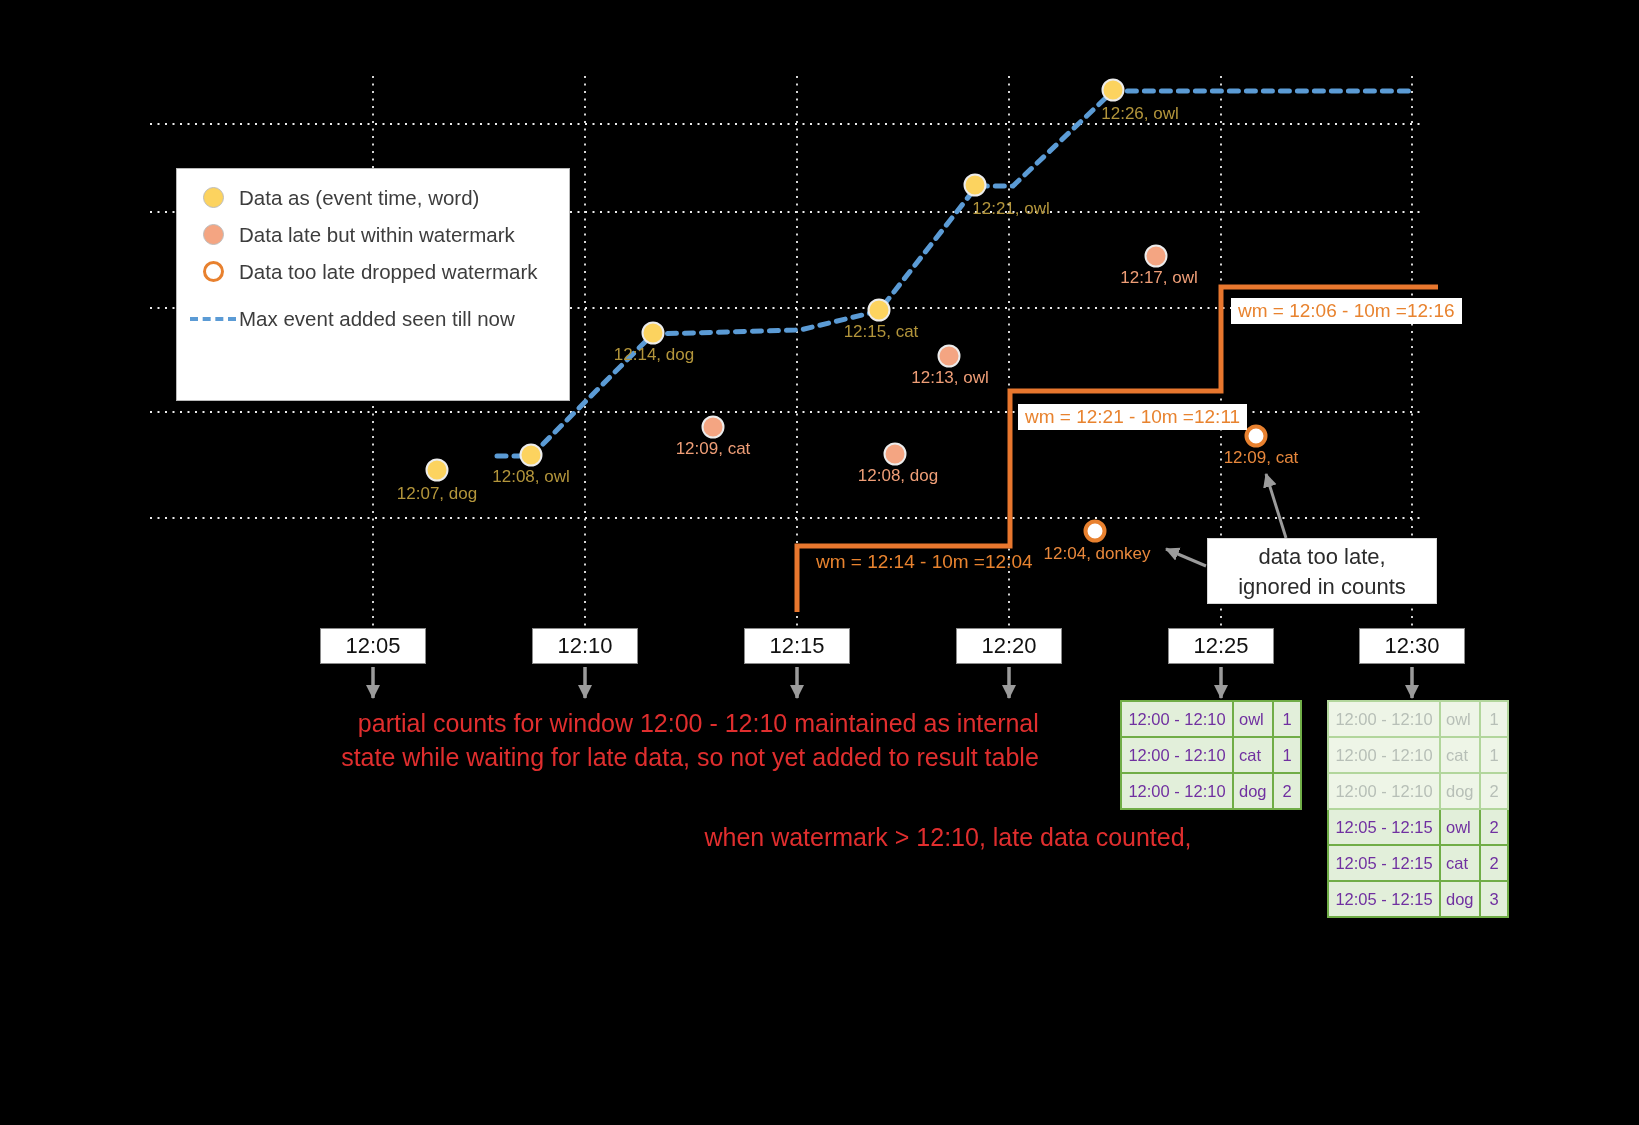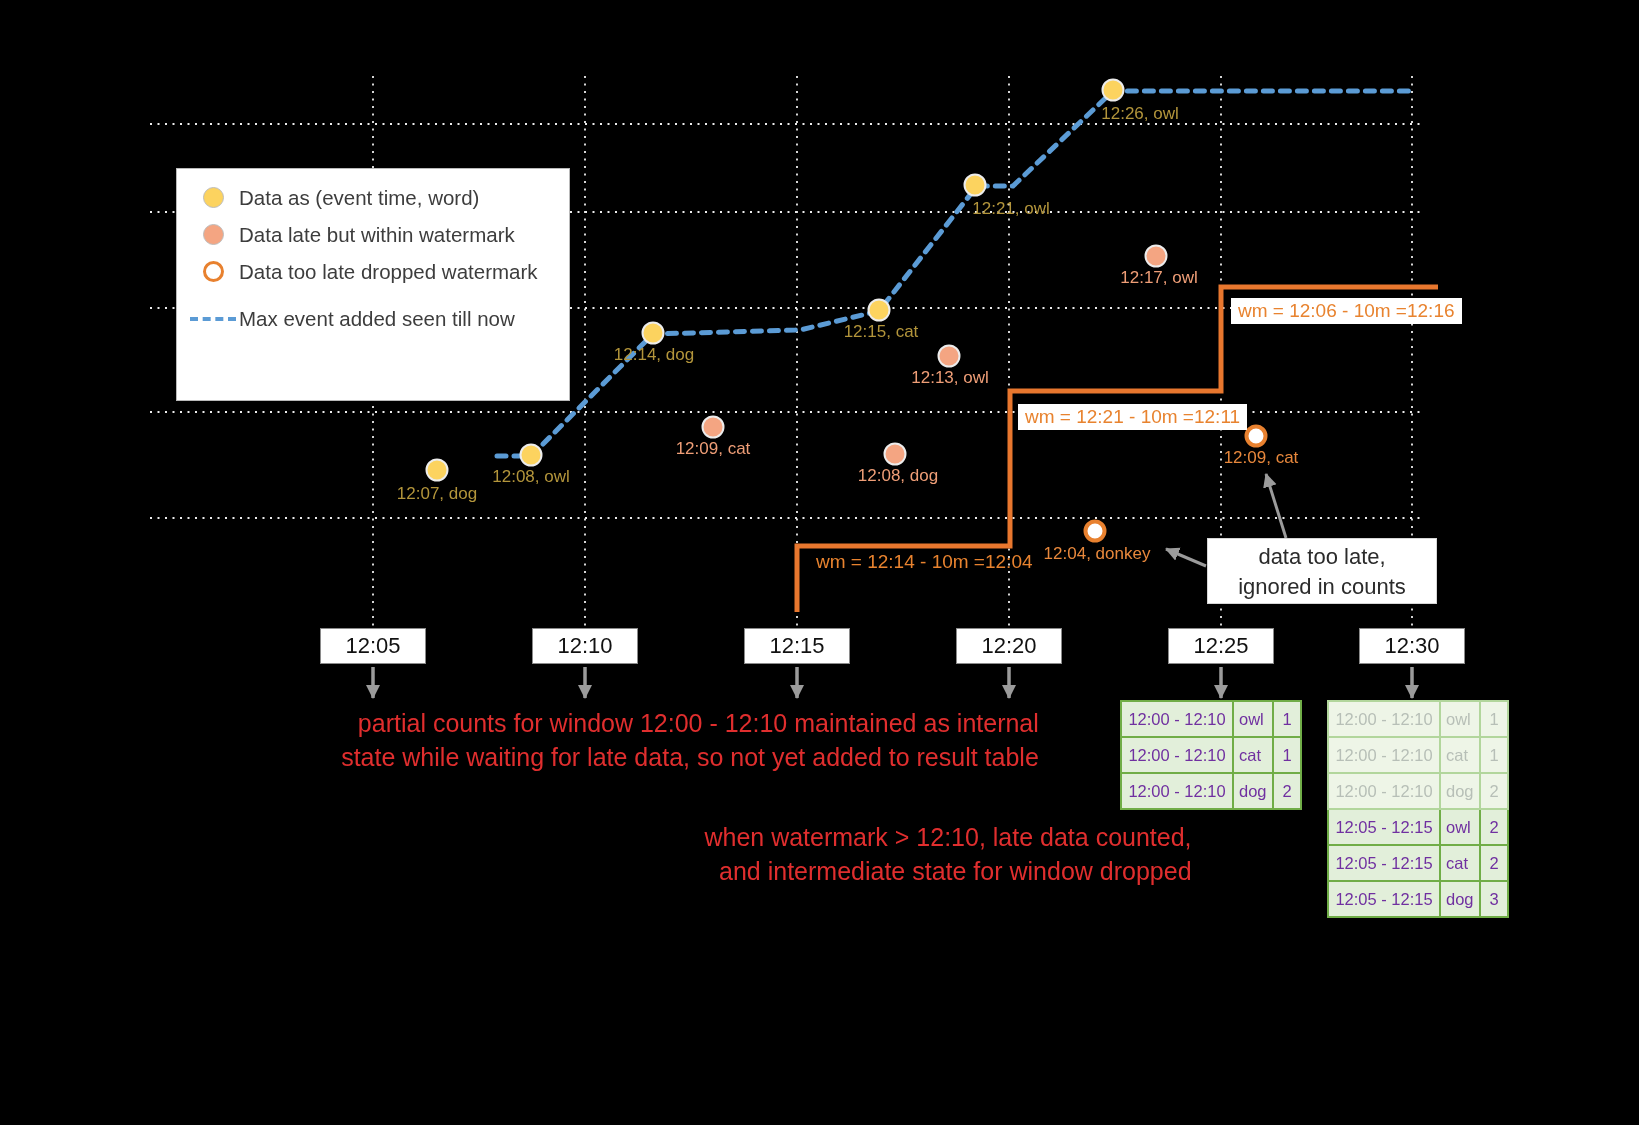--- a/index.html
+++ b/index.html
@@ -212,21 +212,20 @@
     <div>ignored in counts</div>
   </div>
 
   <div class="red-note" style="left:690px;top:706px">
     <div>partial counts for window 12:00 - 12:10 maintained as internal</div>
     <div>state while waiting for late data, so not yet added  to result table</div>
   </div>
 
   <div class="red-note" style="left:948px;top:820px">
     <div>when watermark &gt; 12:10, late data counted,</div>
-    <div>and intermediate state for window dropped</div>
   </div>
 
   <table class="result-table" style="left:1120px;top:700px">
     <tbody>
         <tr>
       <td class="win">12:00 - 12:10</td>
       <td class="word">owl</td>
       <td class="cnt">1</td>
     </tr>
     <tr>

